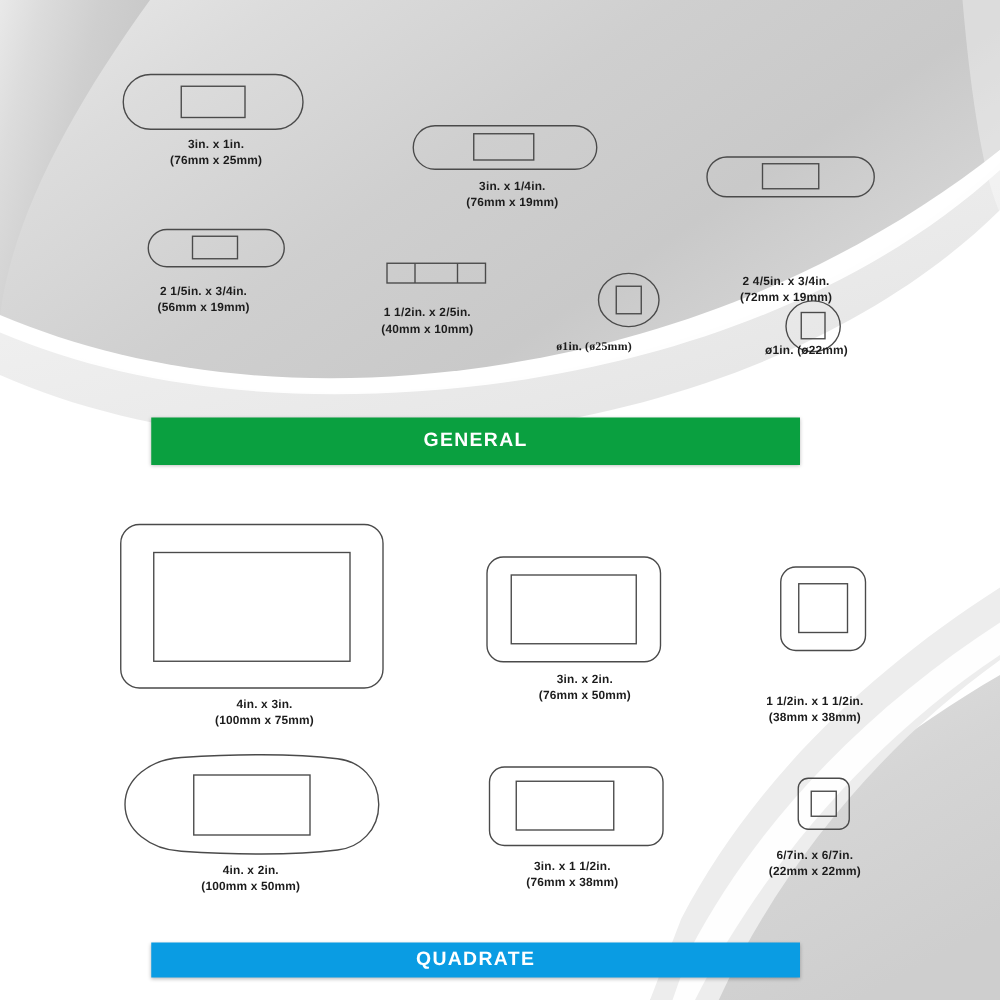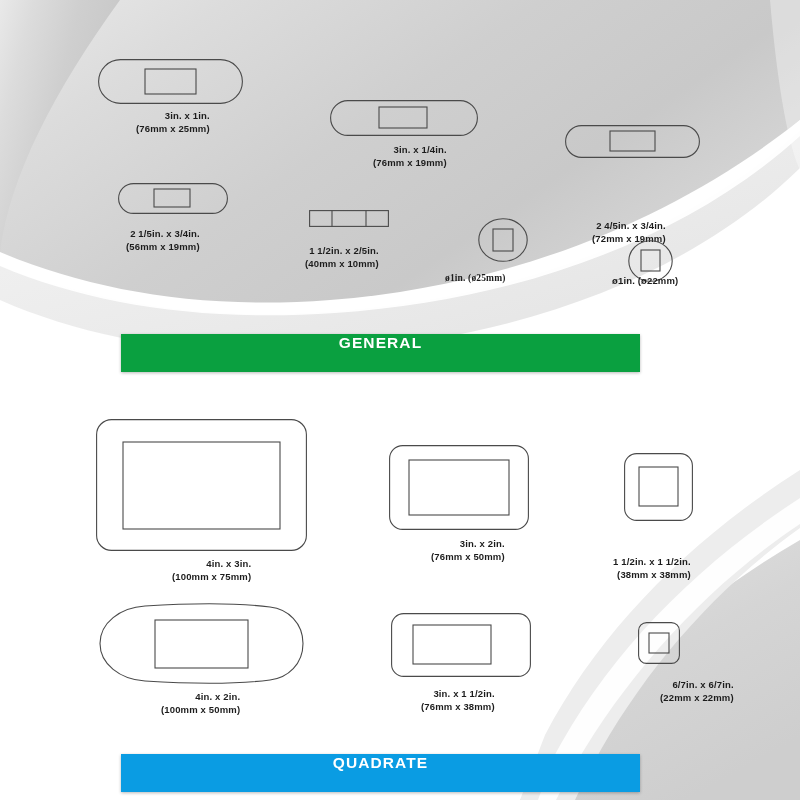--- a/index.html
+++ b/index.html
@@ -27,36 +27,36 @@
   .shape-svg .pad{fill:none;stroke:#4a4a4a;stroke-width:1.1;}
   .shape-svg .seam{fill:none;stroke:#4a4a4a;stroke-width:1.1;}
 
   .caption{
     font-size:9.5px;
     font-weight:bold;
     color:#1c1c1c;
     line-height:1.32;
     letter-spacing:.15px;
     white-space:nowrap;
-    text-align:right;
+    text-align:center;
   }
   .caption div{display:block;}
 
   
   .banner{
     position:absolute;
-    display:flex;align-items:flex-start;justify-content:center;
+    display:flex;align-items:center;justify-content:center;
     color:#ffffff;
     font-size:15.5px;
     font-weight:bold;
     letter-spacing:1.1px;
     box-shadow:0 1px 3px rgba(0,0,0,.28);
   }
   #banner-general{left:121px;top:334px;width:519px;height:38px;background:#0aa040;}
-  #banner-quadrate{left:121px;top:754px;width:519px;height:38px;background:#0a9ce3;}
+  #banner-quadrate{left:121px;top:754px;width:519px;height:28px;background:#0a9ce3;}
 </style>
 </head>
 <body>
 
 <div id="page">
 
   <svg id="bg-layer" viewBox="0 0 800 800" width="800" height="800" xmlns="http://www.w3.org/2000/svg">
     <defs>
       <linearGradient id="grayGrad" x1="0" y1="0" x2="1" y2="0.55">
         <stop offset="0%" stop-color="#e9e9e9"></stop>
@@ -235,21 +235,21 @@
     <div>3in. x 1 1/2in.</div>
     <div>(76mm x 38mm)</div>
   </div>
 
   <div class="shape-cell" style="left:638px;top:622px;">
     <svg class="shape-svg" width="42" height="42" viewBox="0 0 42 42">
       <rect class="outline" x="0.6" y="0.6" width="40.8" height="40.8" rx="8" ry="8" stroke="#4a4a4a"></rect>
       <rect class="pad" x="11" y="11" width="20" height="20" stroke="#4a4a4a"></rect>
     </svg>
   </div>
-  <div class="caption" style="position:absolute;left:615px;top:679px;margin-left:45px;">
+  <div class="caption" style="position:absolute;left:615px;top:679px;">
     <div>6/7in. x 6/7in.</div>
     <div>(22mm x 22mm)</div>
   </div>
 
   <div class="banner" id="banner-quadrate" style="background: rgb(10, 156, 227); color: rgb(255, 255, 255);">
     <span>QUADRATE</span>
   </div>
 
 </div>
 

